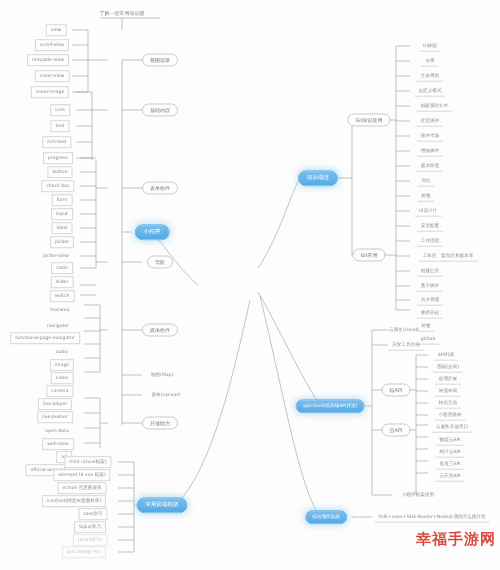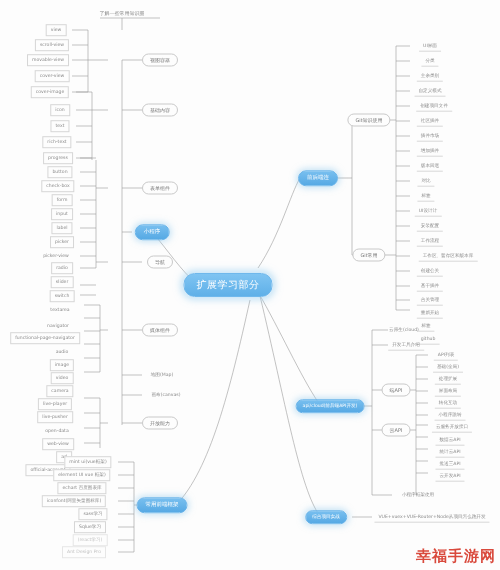--- a/index.html
+++ b/index.html
@@ -63,21 +63,21 @@
   }
   .leaf.plain{border:none;background:transparent;}
   .leaf.under{border:none;border-bottom:1px solid #d8d8d8;background:transparent;}
   .leaf.faint{color:#c2c2c2;border-color:#e6e6e6;}
   .title-top{
     position:absolute;transform:translate(-50%,-50%);
     color:#8a8a8a;font-size:5px;white-space:nowrap;
   }
 
   .watermark{
-    position:absolute;right:4px;bottom:4px;
+    position:absolute;right:4px;bottom:21px;
     color:#d94a3d;font-size:15px;font-weight:bold;
     letter-spacing:1px;
     text-shadow:0 0 2px rgba(255,255,255,.9);
   }
 </style>
 </head>
 <body>
 
 <div id="canvas">
 
@@ -214,21 +214,20 @@
         <path d="M134,527 L118,527"></path>
       <path d="M134,540 L118,540"></path>
         <path d="M134,552 L118,552"></path>
 
       <path d="M352,517 L372,517"></path>
     </g>
   </svg>
 
   <div class="title-top" style="left:122px;top:13px;">了解一些常用知识图</div>
 
-  <div class="node root" style="left:228px;top:285px;">扩展学习部分</div>
 
   <div class="node topic" style="left:152px;top:232px;">小程序</div>
   <div class="node topic" style="left:318px;top:178px;">前后端连</div>
   <div class="node topic" style="left:162px;top:505px;">常用前端框架</div>
   <div class="node topic sm" style="left:330px;top:406px;">api/cloud(前后端API开发)</div>
   <div class="node topic sm" style="left:326px;top:517px;">综合项目实战</div>
 
   <div class="node cat" style="left:160px;top:60px;">视图容器</div>
   <div class="node cat" style="left:160px;top:110px;">基础内容</div>
   <div class="node cat" style="left:160px;top:188px;">表单组件</div>

